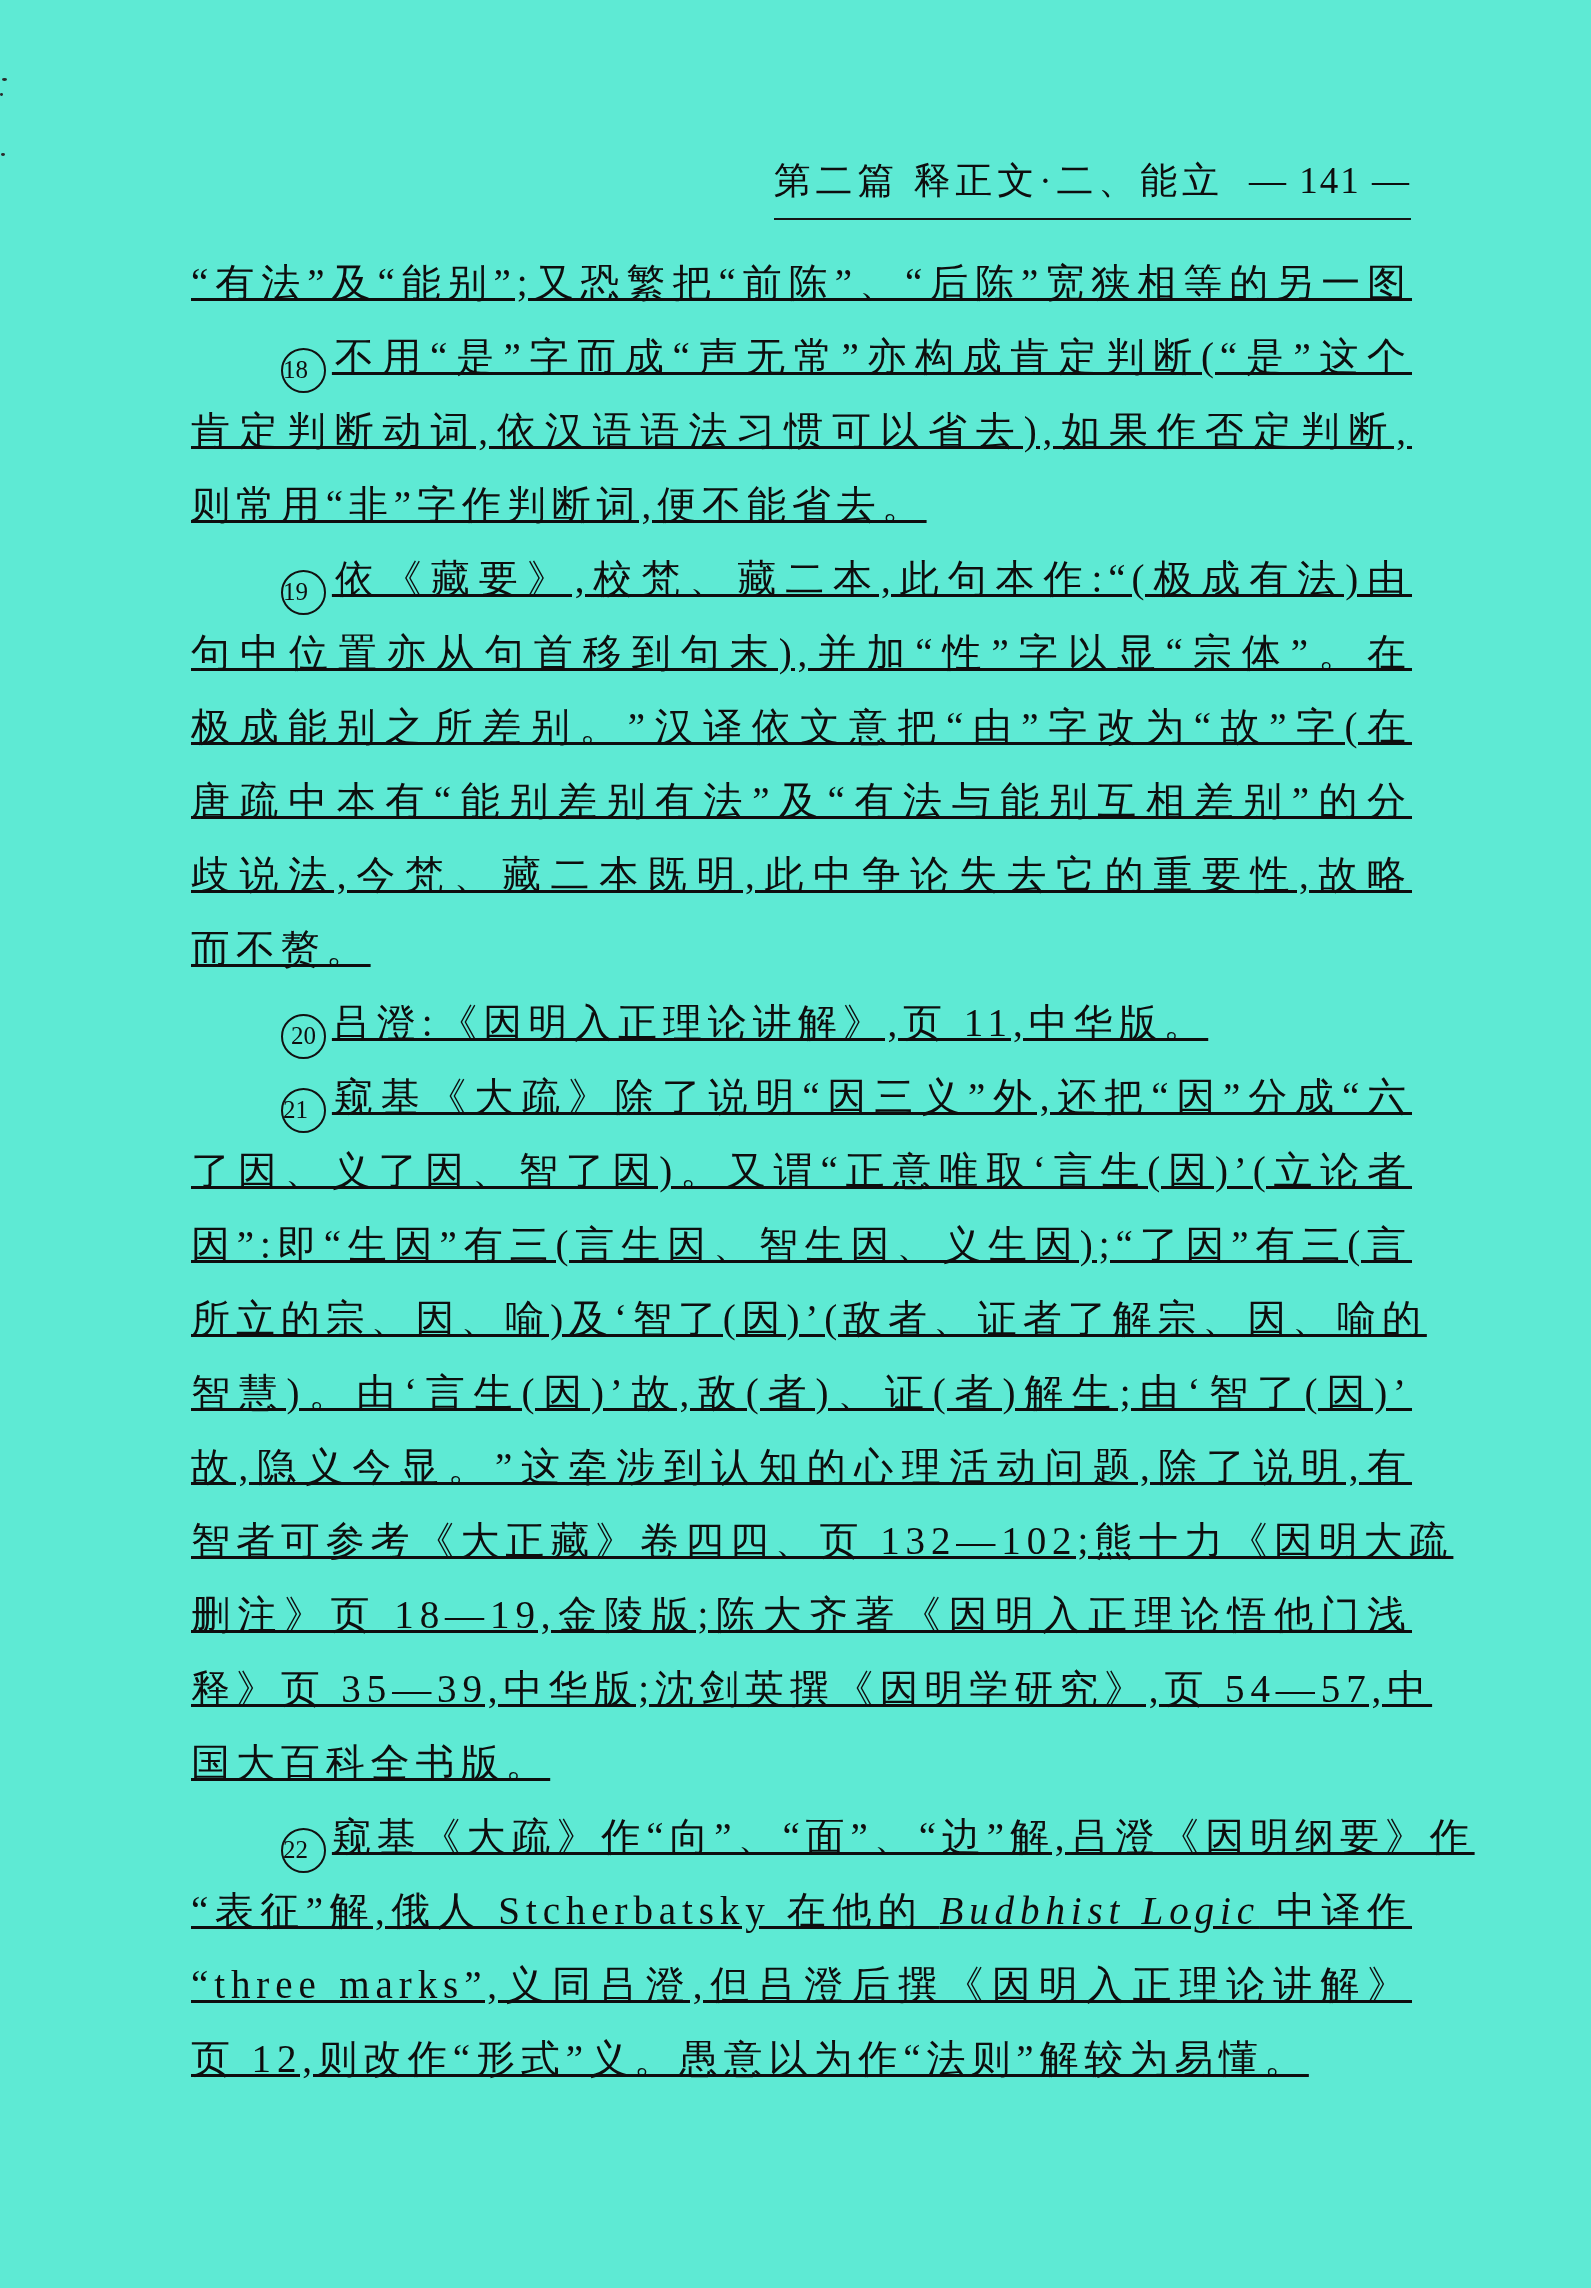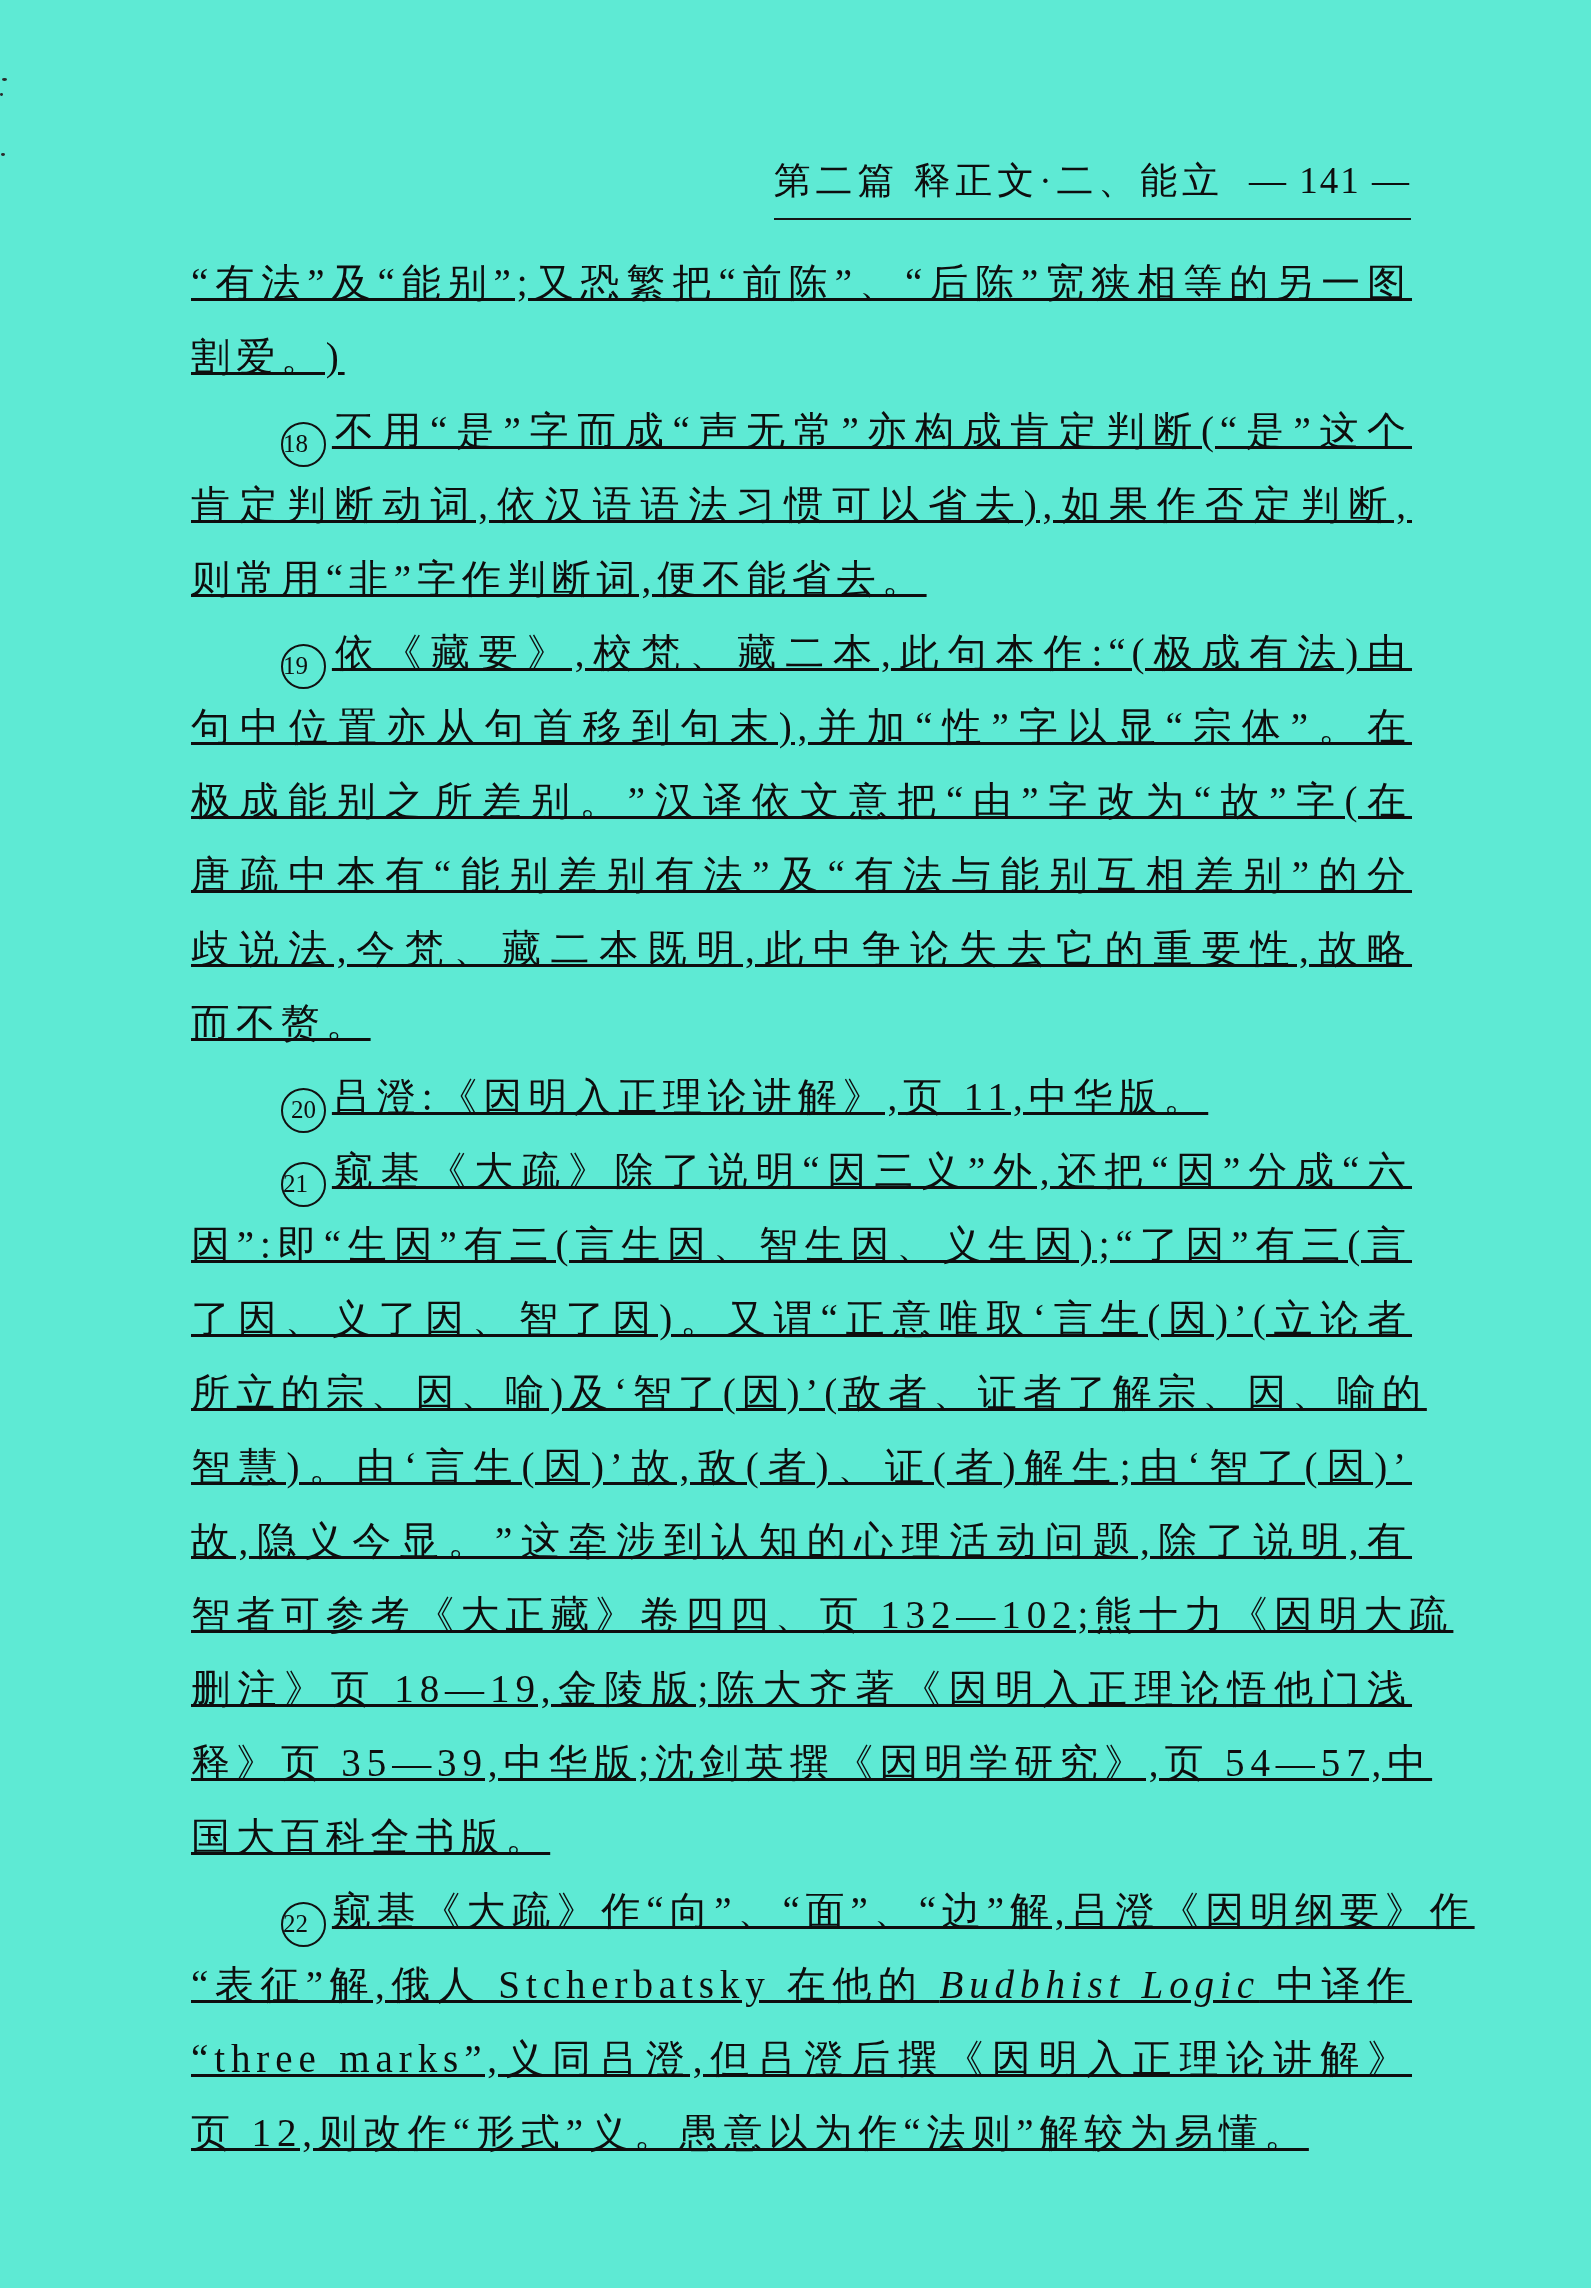--- a/index.html
+++ b/index.html
@@ -87,42 +87,41 @@
   <div class="speck s2"></div>
   <div class="speck s3"></div>
 
   <div class="running-header">
     <span>第二篇 释正文·二、能立</span><span class="hdr-page">— 141 —</span>
   </div>
 
   <div class="body-text">
       <div class="para">
         <div class="line j"><span>“有法”及“能别”;又恐繁把“前陈”、“后陈”宽狭相等的另一图</span></div>
-        <div class="line"><span>割爱。)</span></div>
       </div>
       <div class="para">
         <div class="line j ind"><span class="fnmark">18</span><span>不用“是”字而成“声无常”亦构成肯定判断(“是”这个</span></div>
         <div class="line j"><span>肯定判断动词,依汉语语法习惯可以省去),如果作否定判断,</span></div>
         <div class="line"><span>则常用“非”字作判断词,便不能省去。</span></div>
       </div>
       <div class="para">
         <div class="line j ind"><span class="fnmark">19</span><span>依《藏要》,校梵、藏二本,此句本作:“(极成有法)由</span></div>
         <div class="line j"><span>句中位置亦从句首移到句末),并加“性”字以显“宗体”。在</span></div>
         <div class="line j"><span>极成能别之所差别。”汉译依文意把“由”字改为“故”字(在</span></div>
         <div class="line j"><span>唐疏中本有“能别差别有法”及“有法与能别互相差别”的分</span></div>
         <div class="line j"><span>歧说法,今梵、藏二本既明,此中争论失去它的重要性,故略</span></div>
         <div class="line"><span>而不赘。</span></div>
       </div>
       <div class="para">
         <div class="line ind"><span class="fnmark">20</span><span>吕澄:《因明入正理论讲解》,页 11,中华版。</span></div>
       </div>
       <div class="para">
         <div class="line j ind"><span class="fnmark">21</span><span>窥基《大疏》除了说明“因三义”外,还把“因”分成“六</span></div>
+        <div class="line j"><span>了因、义了因、智了因)。又谓“正意唯取‘言生(因)’(立论者</span></div>
         <div class="line j"><span>因”:即“生因”有三(言生因、智生因、义生因);“了因”有三(言</span></div>
-        <div class="line j"><span>了因、义了因、智了因)。又谓“正意唯取‘言生(因)’(立论者</span></div>
         <div class="line j"><span>所立的宗、因、喻)及‘智了(因)’(敌者、证者了解宗、因、喻的</span></div>
         <div class="line j"><span>智慧)。由‘言生(因)’故,敌(者)、证(者)解生;由‘智了(因)’</span></div>
         <div class="line j"><span>故,隐义今显。”这牵涉到认知的心理活动问题,除了说明,有</span></div>
         <div class="line j"><span>智者可参考《大正藏》卷四四、页 132—102;熊十力《因明大疏</span></div>
         <div class="line j"><span>删注》页 18—19,金陵版;陈大齐著《因明入正理论悟他门浅</span></div>
         <div class="line j"><span>释》页 35—39,中华版;沈剑英撰《因明学研究》,页 54—57,中</span></div>
         <div class="line"><span>国大百科全书版。</span></div>
       </div>
       <div class="para">
         <div class="line j ind"><span class="fnmark">22</span><span>窥基《大疏》作“向”、“面”、“边”解,吕澄《因明纲要》作</span></div>

